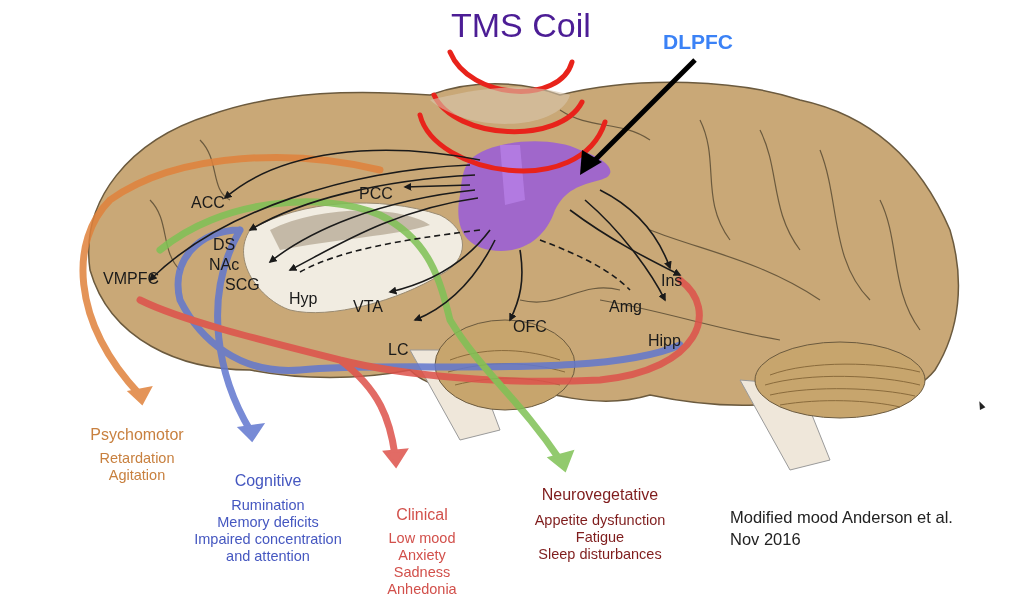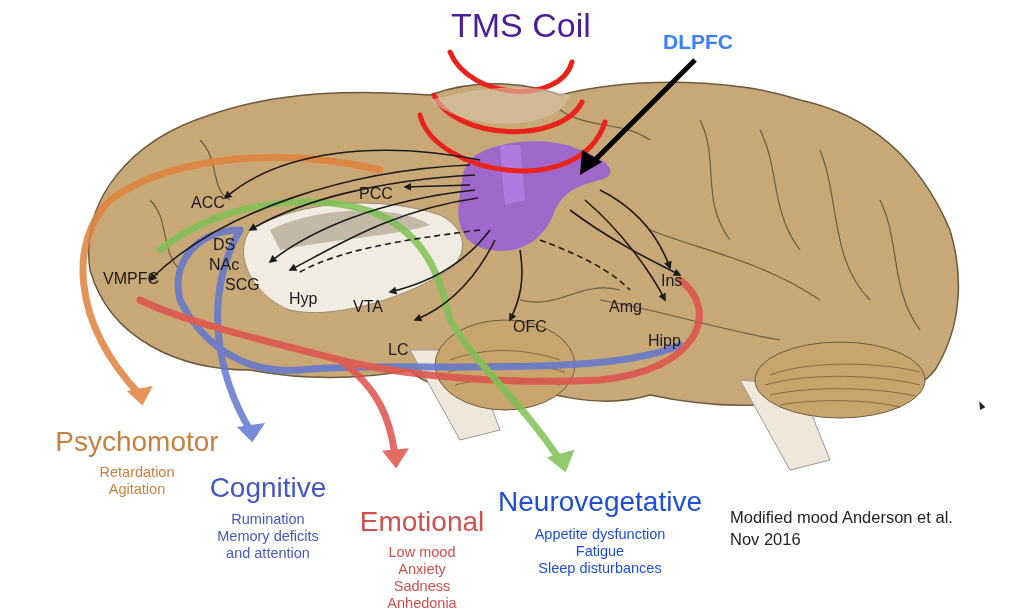--- a/index.html
+++ b/index.html
@@ -3,21 +3,21 @@
 <meta charset="utf-8">
 <style>
   html, body { margin:0; padding:0; background:#ffffff; }
   body { width:1024px; height:616px; position:relative; overflow:hidden; font-family:"Liberation Sans", sans-serif; }
   #stage { position:absolute; left:0; top:0; width:1024px; height:616px; }
   .lbl { position:absolute; font-family:"Liberation Sans", sans-serif; white-space:nowrap; }
   .region { font-size:16px; color:#1a1a1a; }
   .title { font-size:34px; color:#4c1d95; top:6px; left:451px; }
   .dlpfc { font-size:21px; font-weight:bold; color:#3b82f6; top:30px; left:663px; }
   .cat { position:absolute; text-align:center; }
-  .cat-head { font-size:28px; display:block; }
+  .cat-head { font-size:16px; display:block; }
   .cat-item { font-size:14.5px; display:block; line-height:17px; }
   .citation { position:absolute; left:730px; top:506px; font-size:16.5px; color:#222; line-height:22px; }
   .citation .ital { font-style:italic; }
   .cursor { position:absolute; left:978px; top:401px; width:0; height:0; border-left:3px solid transparent; border-right:3px solid transparent; border-bottom:8px solid #222; transform:rotate(-25deg); }
 </style>
 </head>
 <body>
 
 <div id="stage">
   <svg width="1024" height="616" viewBox="0 0 1024 616">
@@ -125,32 +125,33 @@
   <div class="cat" style="left:52px;top:426px;width:170px;color:#c8803f;">
     <span class="cat-head">Psychomotor</span>
     <span class="cat-item" style="margin-top:6px;">Retardation</span>
     <span class="cat-item">Agitation</span>
   </div>
 
   <div class="cat" style="left:168px;top:472px;width:200px;color:#4557c0;">
     <span class="cat-head">Cognitive</span>
     <span class="cat-item" style="margin-top:7px;">Rumination</span>
     <span class="cat-item">Memory deficits</span>
+    <span class="cat-item">Impaired concentration</span>
     <span class="cat-item">and attention</span>
   </div>
 
   <div class="cat" style="left:352px;top:506px;width:140px;color:#d2504b;">
-    <span class="cat-head">Emotional</span>
+    <span class="cat-head">Clinical</span>
     <span class="cat-item" style="margin-top:6px;">Low mood</span>
     <span class="cat-item">Anxiety</span>
     <span class="cat-item">Sadness</span>
     <span class="cat-item">Anhedonia</span>
   </div>
 
-  <div class="cat" style="left:490px;top:486px;width:220px;color:#1d4ed8;">
+  <div class="cat" style="left:490px;top:486px;width:220px;color:#7f1d1d;">
     <span class="cat-head">Neurovegetative</span>
     <span class="cat-item" style="margin-top:8px;">Appetite dysfunction</span>
     <span class="cat-item">Fatigue</span>
     <span class="cat-item">Sleep disturbances</span>
   </div>
 
   
   <div class="citation">
     <div>Modified mood Anderson et al.</div>
     <div>Nov 2016</div>

